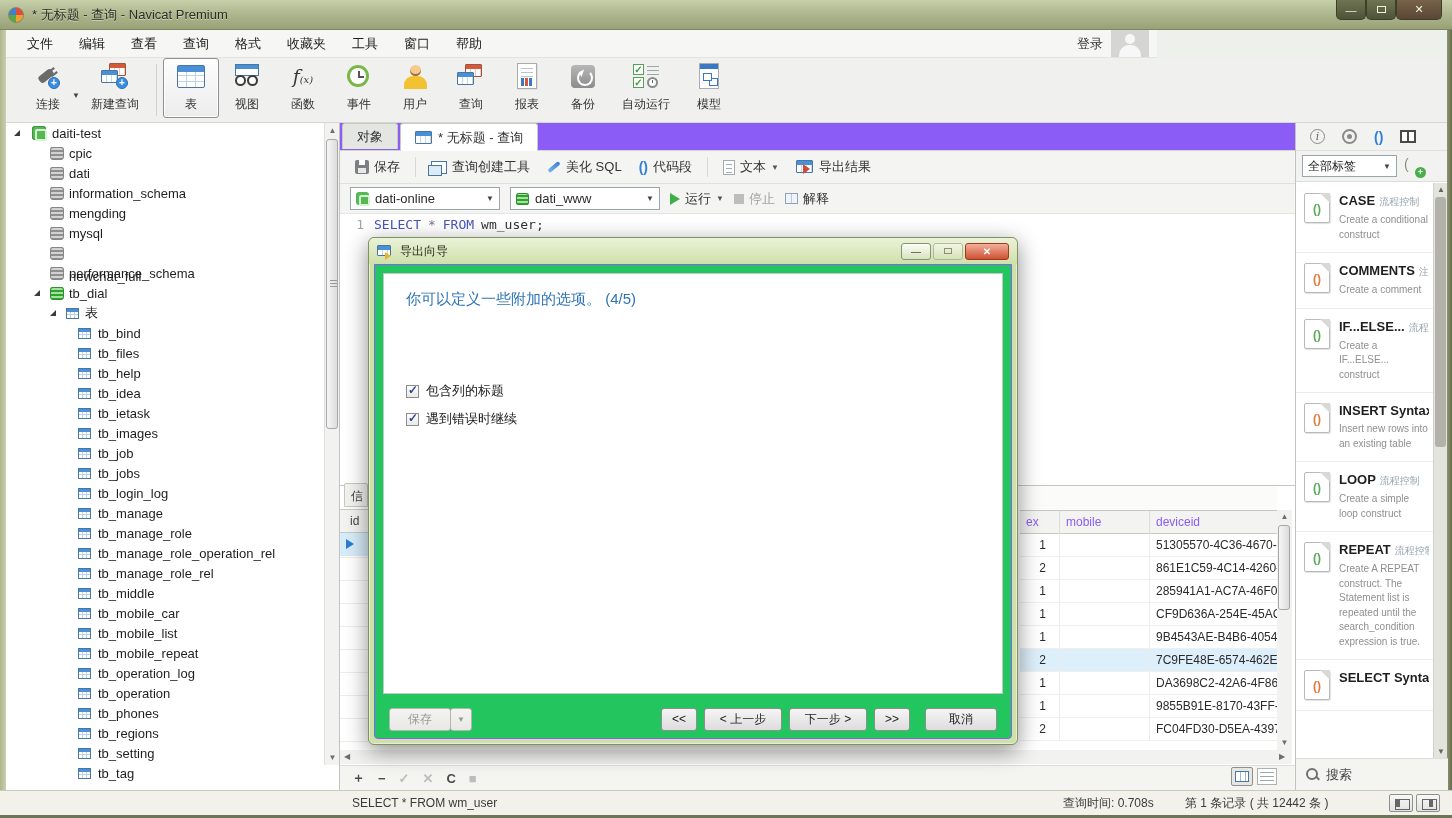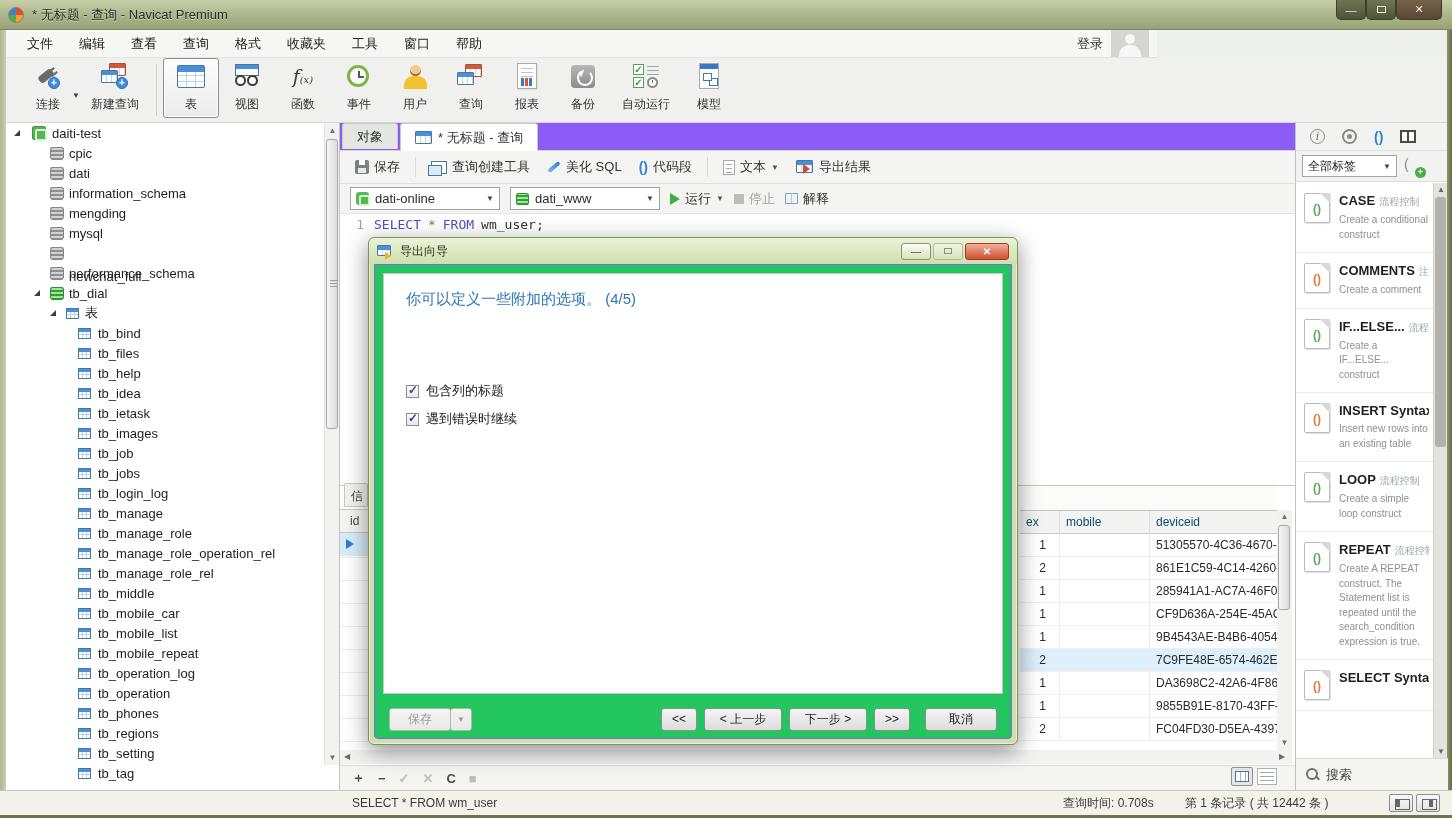--- a/index.html
+++ b/index.html
@@ -178,21 +178,21 @@
   .grid-left-stub { position:absolute; left:0; top:386px; width:28px; height:255px; background:#fff; border-top:1px solid #c9c9c5; overflow:hidden; }
   .gls-header { height:23px; border-bottom:1px solid #c9c9c5; background:#f3f3f1; font-size:12px; color:#444; padding:4px 0 0 10px; }
   .gls-rows { position:absolute; left:0; top:23px; width:28px; bottom:0;
      background:repeating-linear-gradient(0deg,transparent 0 22px,#ececea 22px 23px); }
   .gls-current { position:absolute; left:0; top:23px; width:28px; height:23px; background:#d7ecf9; }
   .gls-current::before { content:""; position:absolute; left:6px; top:6px; width:0; height:0;
      border-left:8px solid #2c7cd4; border-top:5px solid transparent; border-bottom:5px solid transparent; }
   .results-right { position:absolute; left:680px; top:363px; width:257px; height:278px; background:#fbfbfa; overflow:hidden; }
   .rr-gridtop { position:absolute; left:0; top:24px; width:257px; height:1px; background:#c6c6c2; }
   .rr-header { position:absolute; left:0; top:25px; width:257px; height:23px; background:#f3f3f1; border-bottom:1px solid #c9c9c5;
-     display:flex; font-size:12px; color:#0c4a6e; }
+     display:flex; font-size:12px; color:#8b5cf6; }
   .rr-header .hc { padding:4px 6px 0 6px; border-right:1px solid #dcdcda; height:23px; }
   .hc.c-ex { width:40px; } .hc.c-mobile { width:90px; } .hc.c-dev { width:127px; border-right:none; }
   .rr-rows { position:absolute; left:0; top:48px; width:257px; bottom:0; background:#fff; }
   .g-row { height:23px; display:flex; border-bottom:1px solid #efefed; font-size:12px; color:#2a2a2a; }
   .g-row.hl { background:#ddeffa; }
   .g-cell { padding:4px 6px 0 6px; border-right:1px solid #ececea; overflow:hidden; white-space:nowrap; }
   .g-cell.c-ex { width:40px; text-align:right; padding-right:13px; }
   .g-cell.c-mobile { width:90px; }
   .g-cell.c-dev { width:127px; border-right:none; }
   .grid-vscroll { position:absolute; left:937px; top:387px; width:15px; height:240px; background:#f2f2f0; }

